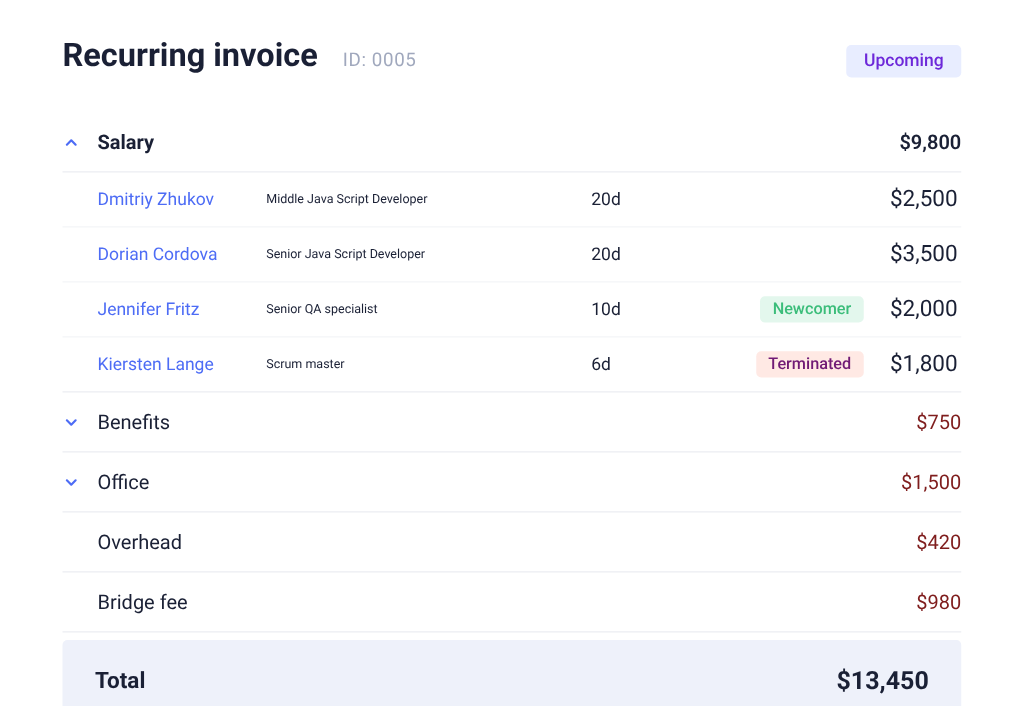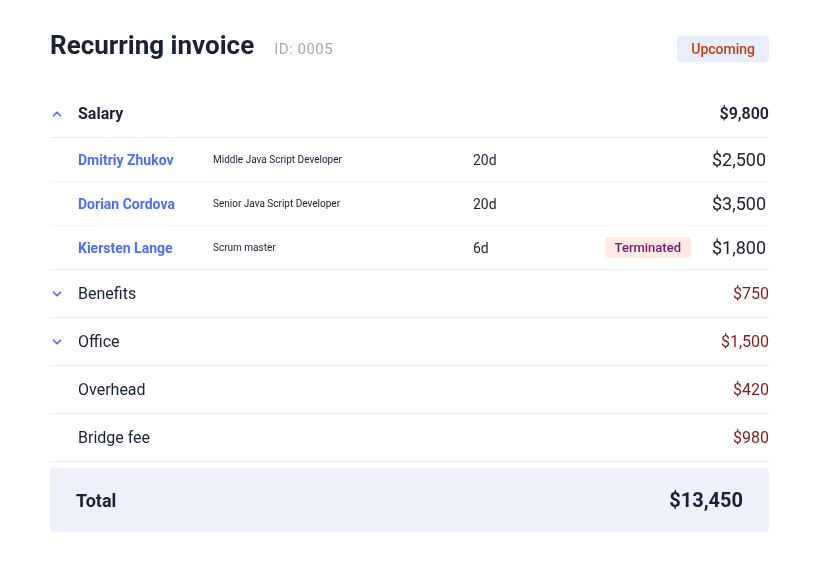--- a/index.html
+++ b/index.html
@@ -26,21 +26,21 @@
       margin-right: 20px;
     }
     .invoice-id {
       font-size: 15px;
       color: #a0a8bd;
       letter-spacing: 0.5px;
     }
     .status-badge {
       margin-left: auto;
       background: #e8edff;
-      color: #c2410c;
+      color: #6d28d9;
       padding: 5px 14px;
       border-radius: 4px;
       font-size: 14px;
       font-weight: 500;
     }
     .category-row {
       display: flex;
       align-items: center;
       padding: 14px 0;
       border-bottom: 1px solid #ebedf2;
@@ -88,21 +88,21 @@
       align-items: center;
       padding: 11px 0;
       border-bottom: 1px solid #f4f5f8;
     }
     .line-item:last-child {
       border-bottom: none;
     }
     .line-name {
       color: #4d6cf5;
       font-size: 14px;
-      font-weight: 700;
+      font-weight: 400;
     }
     .line-role {
       color: #1a2035;
       font-size: 10px;
     }
     .line-days {
       color: #1a2035;
       font-size: 14px;
     }
     .line-right {
@@ -195,20 +195,30 @@
     <span></span>
     <a class="line-name">Dorian Cordova</a>
     <span class="line-role">Senior Java Script Developer</span>
     <span class="line-days">20d</span>
     <div class="line-right">
       <span class="line-amount">$3,500</span>
     </div>
   </div>
   <div class="line-item">
     <span></span>
+    <a class="line-name">Jennifer Fritz</a>
+    <span class="line-role">Senior QA specialist</span>
+    <span class="line-days">10d</span>
+    <div class="line-right">
+      <span class="tag tag-newcomer">Newcomer</span>
+      <span class="line-amount">$2,000</span>
+    </div>
+  </div>
+  <div class="line-item">
+    <span></span>
     <a class="line-name">Kiersten Lange</a>
     <span class="line-role">Scrum master</span>
     <span class="line-days">6d</span>
     <div class="line-right">
       <span class="tag tag-terminated">Terminated</span>
       <span class="line-amount">$1,800</span>
     </div>
   </div>
 </div>
 

